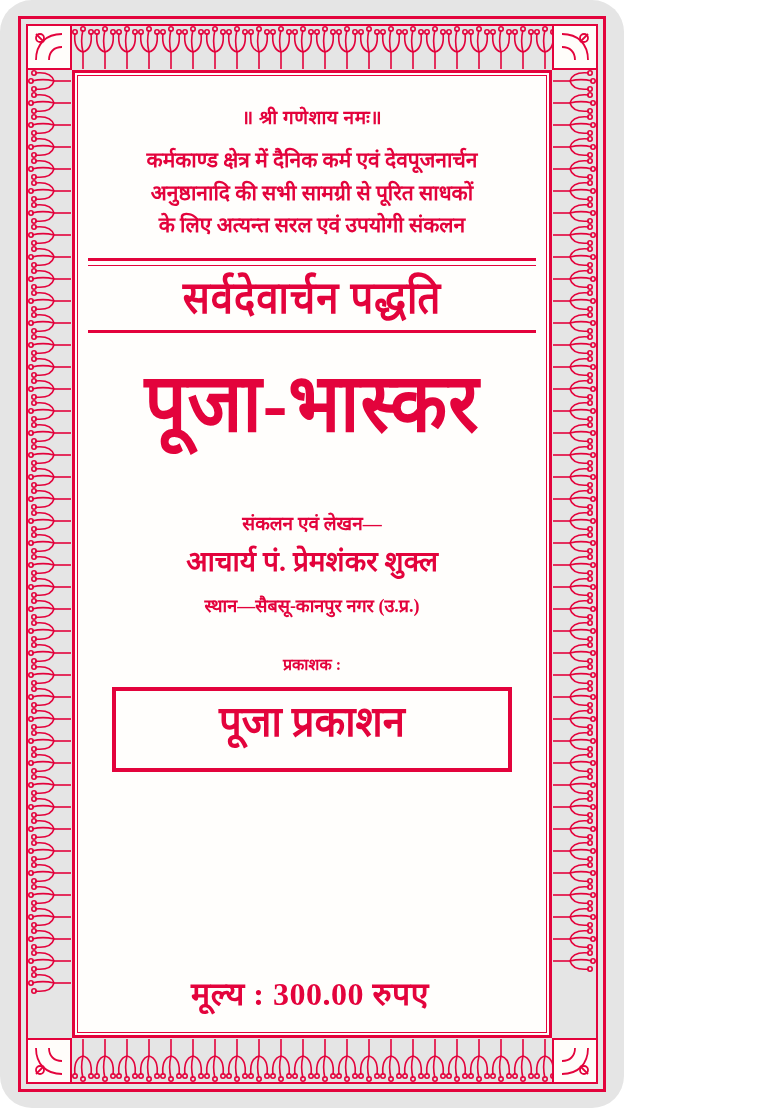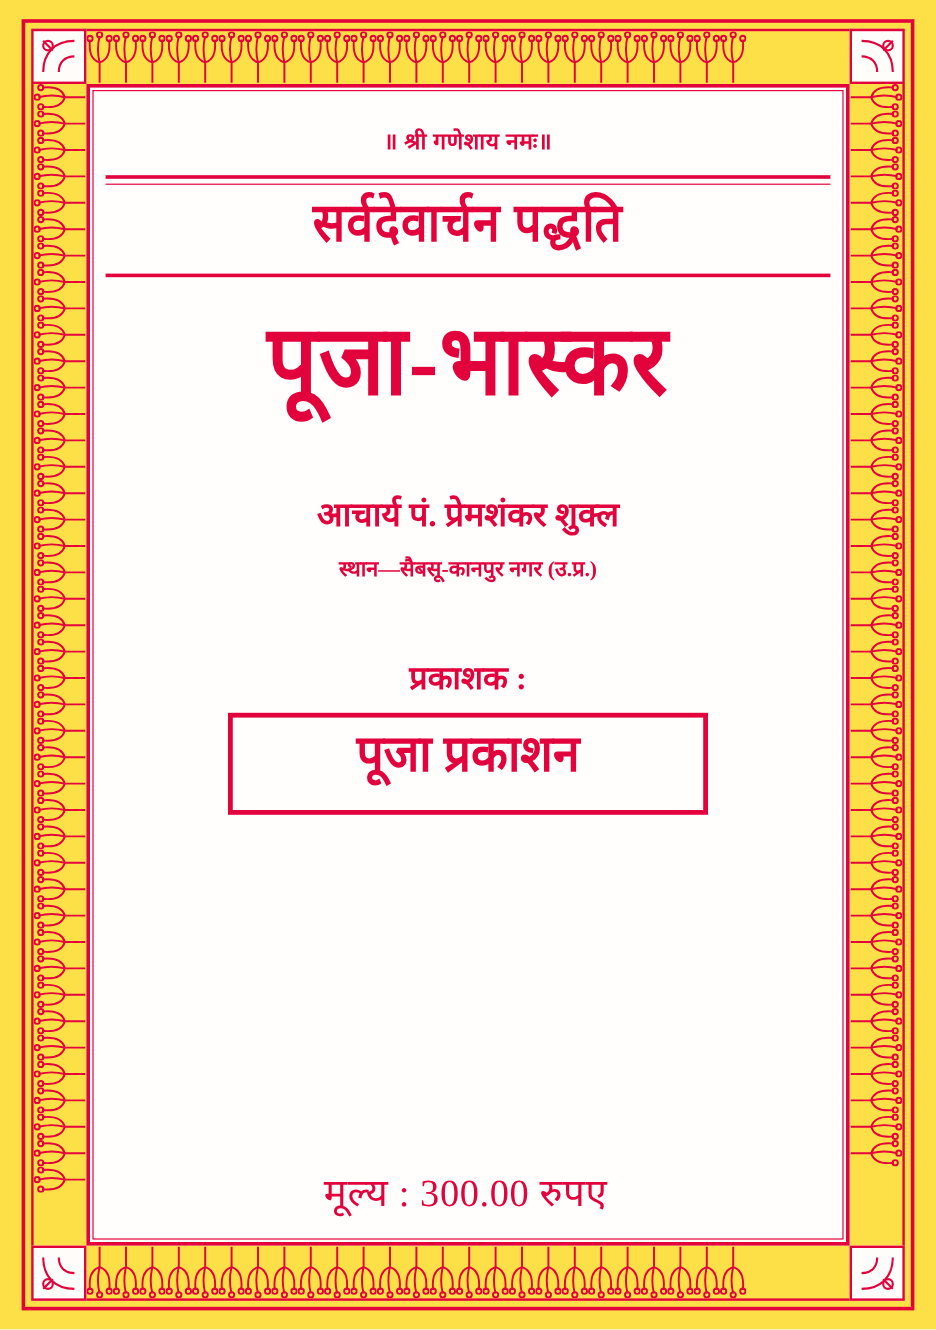--- a/index.html
+++ b/index.html
@@ -9,24 +9,25 @@
   }
   body {
     width: 780px;
     height: 1108px;
     font-family: "Liberation Sans", sans-serif;
     overflow: hidden;
   }
 
   .page {
     position: relative;
-    width: 780px;
+    width: 624px;
     height: 1108px;
-    background: #fde047;
+    background: #e5e5e5;
     box-sizing: border-box;
+    border-radius: 32px;
   }
 
   
   .frame-outer {
     position: absolute;
     left: 18px;
     top: 16px;
     right: 18px;
     bottom: 16px;
     border: 3px solid #e3033c;
@@ -149,21 +150,21 @@
 
   .rule-dbl {
     margin-top: 16px;
     border-top: 3px solid #e3033c;
     border-bottom: 1.5px solid #e3033c;
     height: 4px;
   }
 
   .series-wrap {
     margin-top: 10px;
-    padding-bottom: 20px;
+    padding-bottom: 10px;
     border-bottom: 3px solid #e3033c;
   }
   .series {
     font-family: "Liberation Serif", serif;
     font-size: 40px;
     font-weight: 700;
     letter-spacing: 1px;
     line-height: 1.1;
     color: #e3033c;
     transform: scaleY(1.12);
@@ -198,23 +199,23 @@
     line-height: 1.6;
     margin-top: 2px;
   }
   .credit-place {
     font-size: 18px;
     font-weight: 700;
     margin-top: 8px;
   }
 
   .publisher-label {
-    margin-top: 60px;
+    margin-top: 36px;
     font-family: "Liberation Serif", serif;
-    font-size: 27px;
+    font-size: 16px;
     font-weight: 700;
   }
   .publisher-box {
     margin: 12px auto 0;
     width: 400px;
     border: 4px solid #e3033c;
     padding: 8px 0 23px;
     box-sizing: border-box;
   }
   .publisher-name {
@@ -226,21 +227,21 @@
     transform: scaleY(1.06);
   }
 
   .price {
     position: absolute;
     left: 0;
     right: 4px;
     bottom: 8px;
     font-family: "Liberation Serif", serif;
     font-size: 32px;
-    font-weight: 400;
+    font-weight: 700;
     color: #e3033c;
     letter-spacing: .5px;
   }
 </style>
 </head>
 <body>
 
 <div class="page">
 
   <div class="frame-outer"></div>
@@ -2140,30 +2141,36 @@
       </svg>
   </div>
 
   <div class="frame-inner"></div>
   <div class="frame-inner2"></div>
 
   <div class="content">
 
     <div class="invocation">॥ श्री गणेशाय नमः॥</div>
 
+    <div class="blurb">
+      <div>कर्मकाण्ड क्षेत्र में दैनिक कर्म एवं देवपूजनार्चन</div>
+      <div>अनुष्ठानादि की सभी सामग्री से पूरित साधकों</div>
+      <div>के लिए अत्यन्त सरल एवं उपयोगी संकलन</div>
+    </div>
 
     <div class="rule-dbl"></div>
 
     <div class="series-wrap">
       <div class="series">सर्वदेवार्चन पद्धति</div>
     </div>
 
     <div class="main-title">पूजा-भास्कर</div>
 
     <div class="credits">
+      <div class="credit-small">संकलन एवं लेखन—</div>
       <div class="credit-author">आचार्य पं. प्रेमशंकर शुक्ल</div>
       <div class="credit-place">स्थान—सैबसू-कानपुर नगर (उ.प्र.)</div>
     </div>
 
     <div class="publisher-label">प्रकाशक :</div>
     <div class="publisher-box">
       <div class="publisher-name">पूजा प्रकाशन</div>
     </div>
 
     <div class="price">मूल्य : 300.00 रुपए</div>

